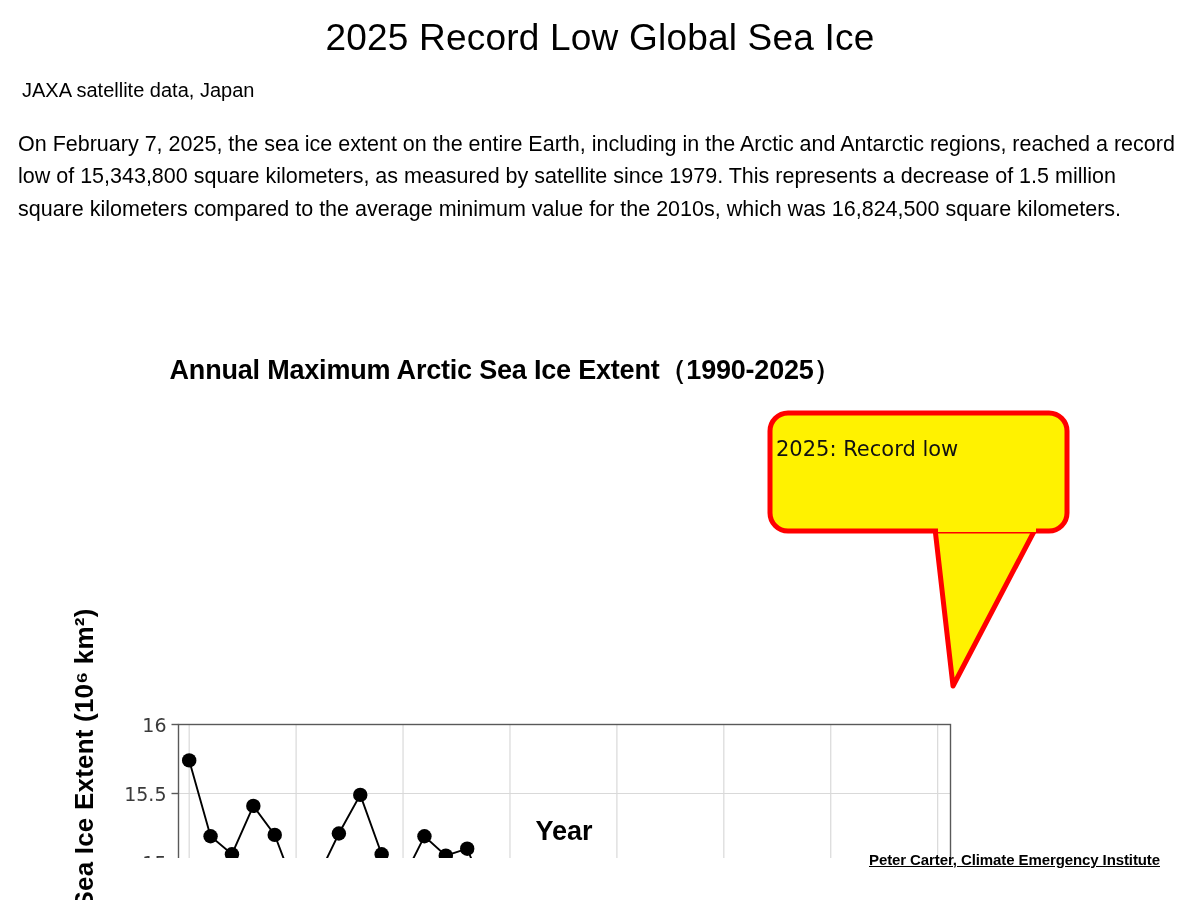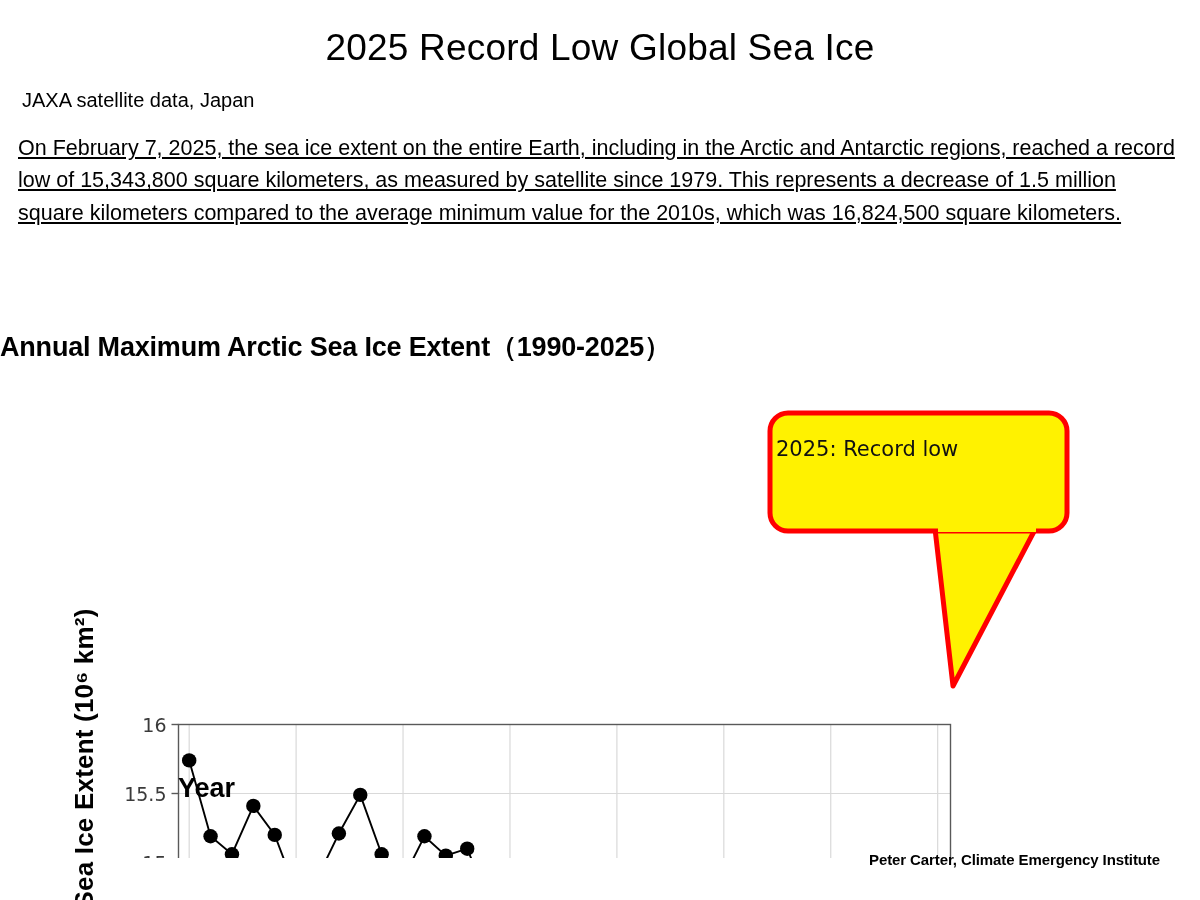--- a/index.html
+++ b/index.html
@@ -15,71 +15,72 @@
     overflow: hidden;
     position: relative;
   }
 
   
   #slide-title {
     text-align: center;
     font-size: 37px;
     font-weight: 400;
     letter-spacing: 0.2px;
-    margin: 28px 0 0 0;
+    margin: 18px 0 0 0;
     line-height: 1.1;
   }
   #source-line {
     font-size: 20px;
     margin: 20px 8px 0 22px;
     font-weight: 400;
   }
   #body-paragraph {
     font-size: 21.5px;
     line-height: 1.52;
-    margin: 20px 18px 0 18px;
+    margin: 26px 18px 0 18px;
     text-align: left;
     max-width: 1170px;
-    text-decoration: underline;
   }
 
   
   #chart-block {
     position: absolute;
     left: 0;
     top: 328px;
     width: 1200px;
     height: 530px;
   }
   #chart-title {
     position: absolute;
     left: 0;
-    top: 1px;
+    top: 24px;
     width: 1010px;
+    text-align: center;
     font-size: 27px;
     font-weight: bold;
     letter-spacing: -0.2px;
   }
   #y-axis-title {
     position: absolute;
     left: -96px;
     top: 415px;
     width: 360px;
     text-align: center;
     transform: rotate(-90deg);
     transform-origin: center center;
     font-size: 26px;
     font-weight: bold;
     letter-spacing: 0.2px;
   }
   #x-axis-title {
     position: absolute;
     left: 178px;
-    top: 445px;
+    top: 488px;
     width: 772px;
+    text-align: center;
     font-size: 27px;
     font-weight: bold;
   }
   #plot-svg {
     position: absolute;
     left: 0;
     top: 0;
   }
   .tick-label {
     font-family: "DejaVu Sans", sans-serif;
@@ -106,20 +107,21 @@
   }
 
   
   #footer-credit {
     position: absolute;
     right: 40px;
     bottom: 32px;
     font-size: 15px;
     font-weight: bold;
     letter-spacing: -0.1px;
+    text-decoration: underline;
   }
 </style>
 </head>
 <body>
 
 <h1 id="slide-title">2025 Record Low Global Sea Ice</h1>
 
 <div id="source-line">JAXA satellite data, Japan</div>
 
 <p id="body-paragraph">On February 7, 2025, the sea ice extent on the entire Earth, including in the Arctic and Antarctic regions, reached a record low of 15,343,800 square kilometers, as measured by satellite since 1979. This represents a decrease of 1.5 million square kilometers compared to the average minimum value for the 2010s, which was 16,824,500 square kilometers.</p>

